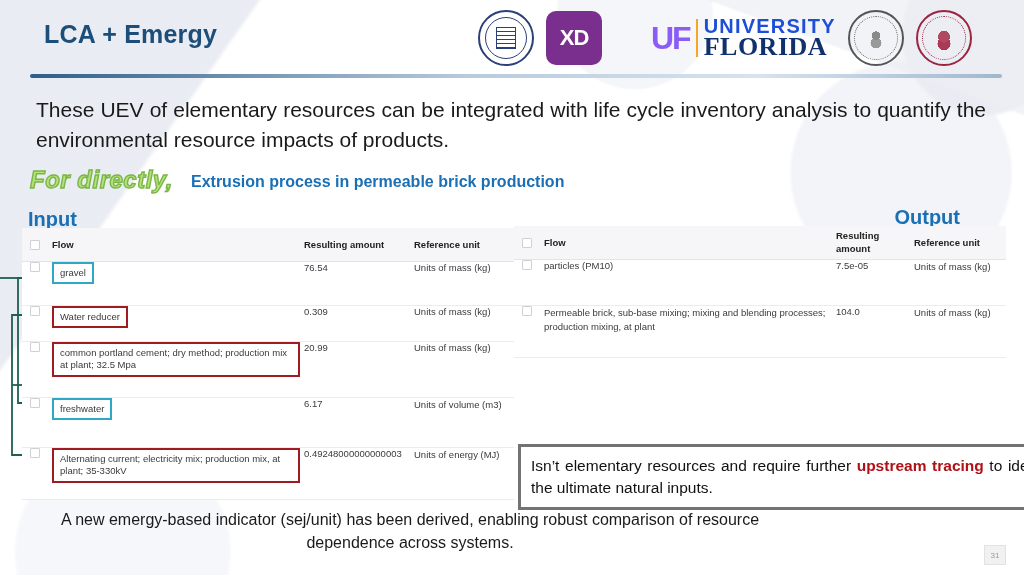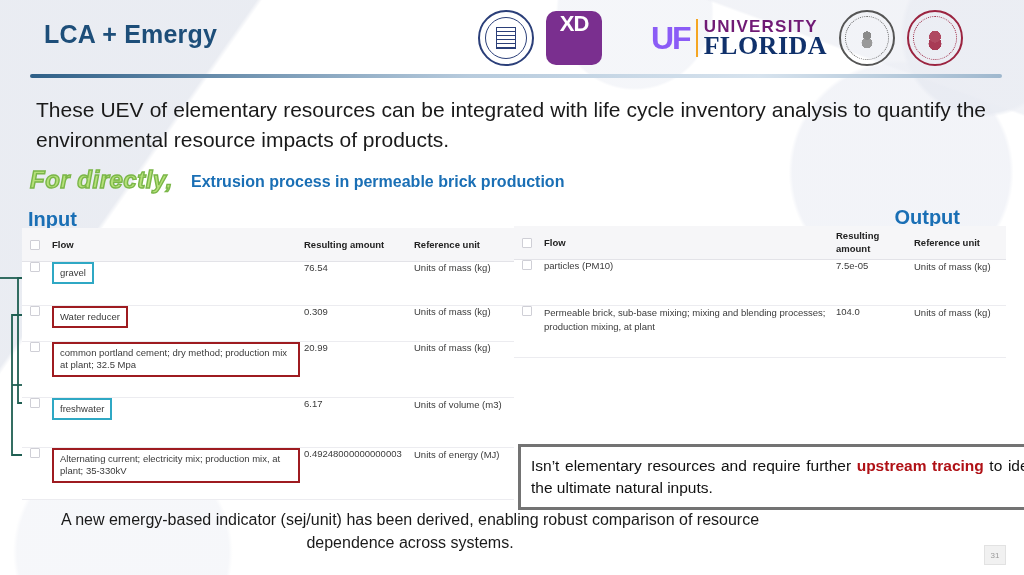--- a/index.html
+++ b/index.html
@@ -71,32 +71,32 @@
   .seal-red::before{
     content:""; position:absolute; inset:4px; border:1px dotted #9b2440; border-radius:50%;
   }
   .seal-red .core{
     width:26px;height:26px;border-radius:50%;
     background: radial-gradient(circle at 50% 45%, #b04a62 0 30%, transparent 31%),
                 radial-gradient(circle at 50% 72%, #a83a55 0 28%, transparent 29%);
   }
   .purple-logo {
     width: 56px; height: 54px; border-radius: 10px; background: #7a2f8f;
-    display:flex; align-items:flex-start; justify-content:center;
+    display:flex; align-items:center; justify-content:center;
     color:#fff; font-weight:bold; font-size:22px; letter-spacing:-1px;
   }
   .uf-lockup { display:flex; align-items:center; height:52px; }
   .uf-mark {
     font-size: 32px; font-weight: bold; color:#8b5cf6;
     letter-spacing:-2px; line-height:1;margin-left:37px;
   }
   .uf-divider { width:2px; height:38px; background:#f5a623; margin:0 6px; }
   .uf-words { line-height:1; }
   .uf-univ {
-    font-size: 17px; color:#701a75; letter-spacing:1.2px; font-weight:bold;
+    font-size: 20px; color:#1d4ed8; letter-spacing:1.2px; font-weight:bold;
     display:block;
   }
   .uf-fl {
     font-size: 26px; color:#10316b; font-weight:bold; letter-spacing:.5px;
     display:block; margin-top:-2px; font-family:"Liberation Serif", serif;
   }
 
   
   .intro {
     position: absolute; left: 36px; top: 95px; width: 950px;

